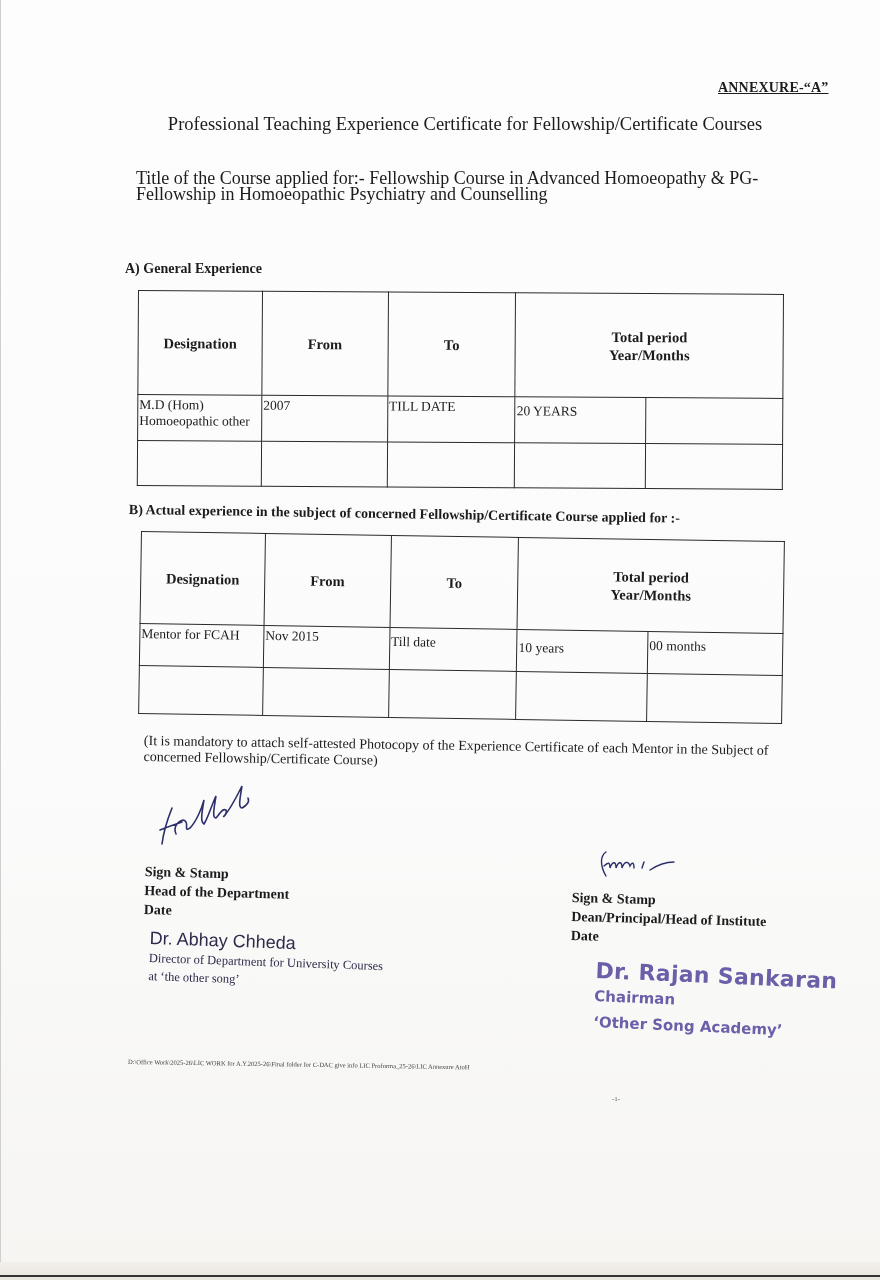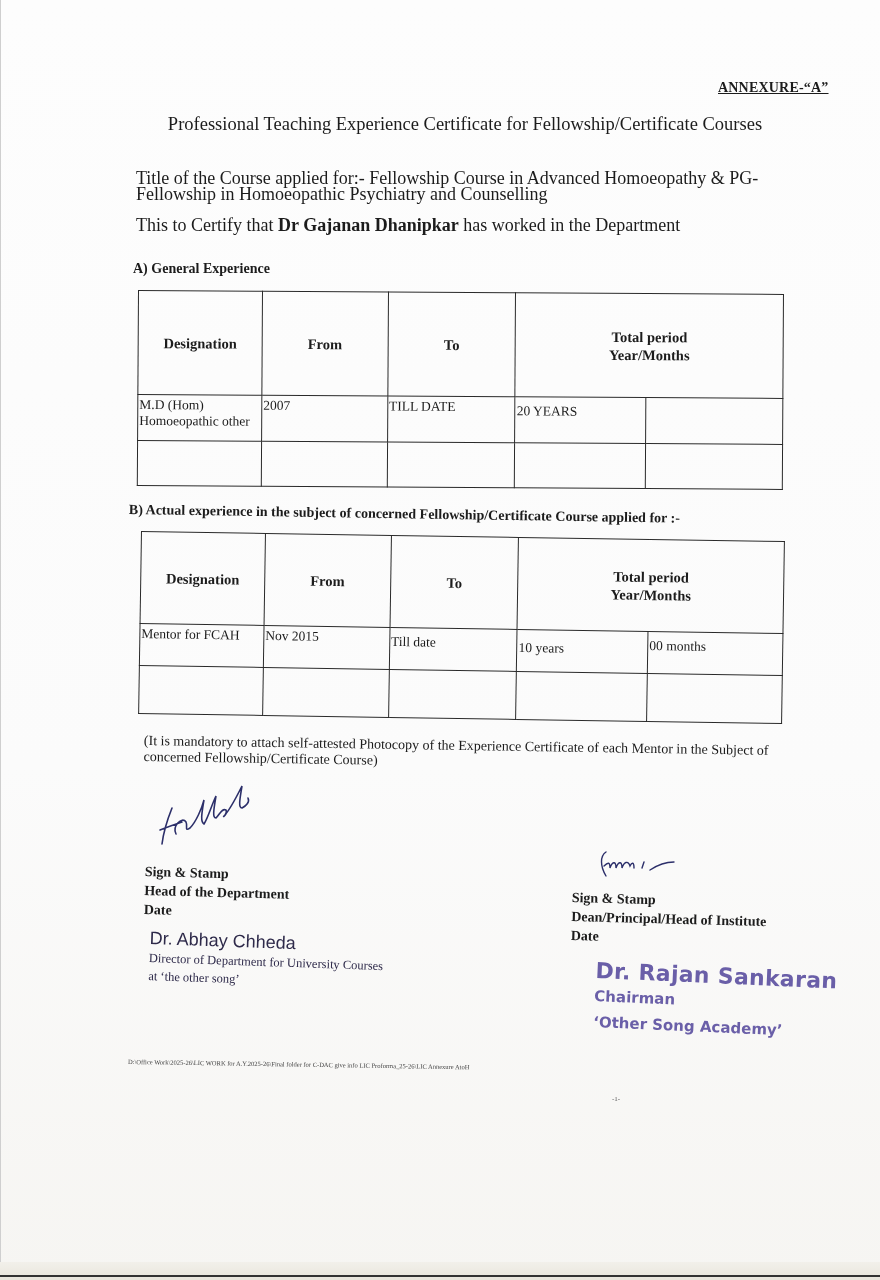--- a/index.html
+++ b/index.html
@@ -76,28 +76,23 @@
 <div class="abs title">
   <div>Professional Teaching Experience Certificate for Fellowship/Certificate Courses</div>
 </div>
 
 <div class="abs para" style="top:170px;">
   <span>Title of the Course applied for:-</span>
   <span>Fellowship Course in Advanced Homoeopathy &amp; PG-Fellowship in Homoeopathic Psychiatry and Counselling</span>
 </div>
 
 <div class="abs para" style="top:217px;">
-  <div>
-    <span>This to Certify that</span>
-    <b>Dr Gajanan Dhanipkar</b>
-    <span>has worked in the Department</span>
-  </div>
-</div>
-
-<div class="abs section-label" style="left:133px; top:261px;">A) General Experience</div>
+</div>
+
+<div class="abs section-label" style="left:125px; top:261px;">A) General Experience</div>
 
 <table class="grid tblA">
   <colgroup>
     <col style="width:124px">
       <col style="width:126px">
       <col style="width:128px">
       <col style="width:131px">
       <col style="width:137px">
   </colgroup>
   <tbody>

